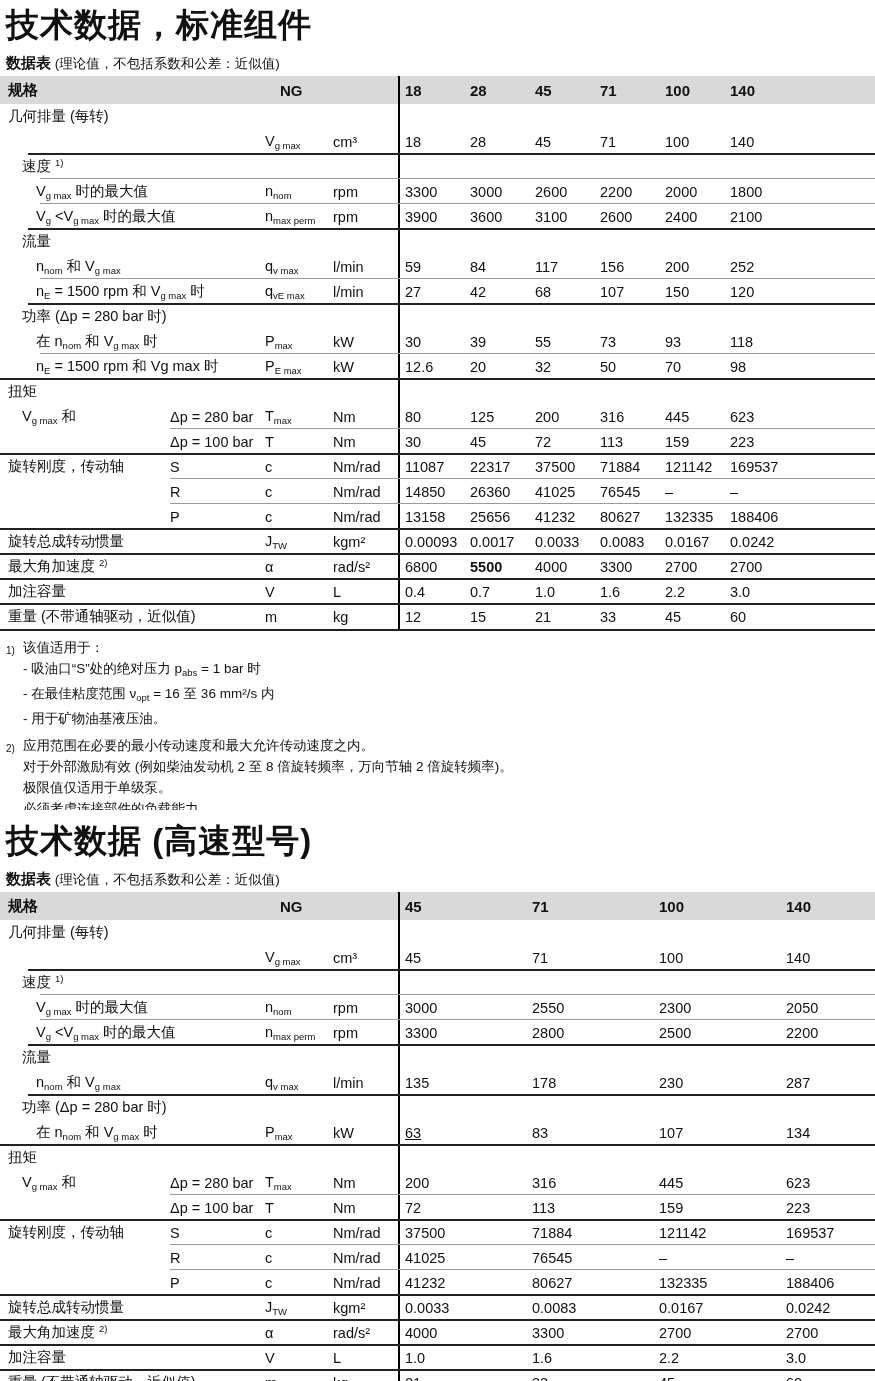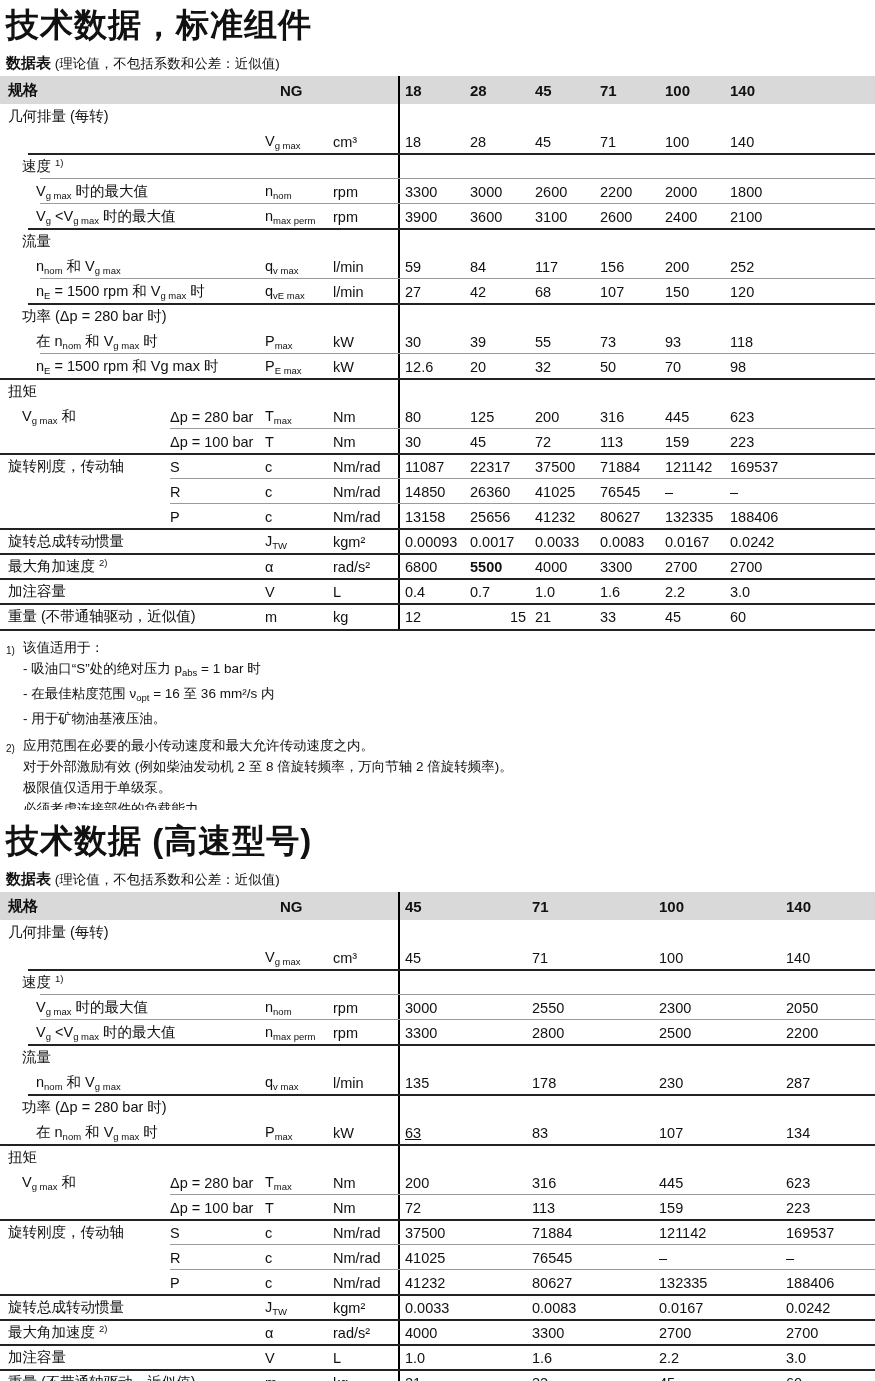--- a/index.html
+++ b/index.html
@@ -250,21 +250,21 @@
           <div class="cell vcell" style="grid-column: 8;">1.6</div>
           <div class="cell vcell" style="grid-column: 9;">2.2</div>
           <div class="cell vcell" style="grid-column: 10;">3.0</div>
         </div>
         <div class="row data">
           <div class="rule thick" style="left: 0px;"></div>
           <div class="cell" style="grid-column: 1 / 3; padding-left: 8px;"><span><span>重量 (不带通轴驱动，近似值)</span></span></div>
           <div class="cell" style="grid-column: 3;"><span><span>m</span></span></div>
           <div class="cell" style="grid-column: 4;">kg</div>
           <div class="cell vcell" style="grid-column: 5;">12</div>
-          <div class="cell vcell" style="grid-column: 6; margin-left: 40px;">15</div>
+          <div class="cell vcell" style="grid-column: 6;">15</div>
           <div class="cell vcell" style="grid-column: 7;">21</div>
           <div class="cell vcell" style="grid-column: 8;">33</div>
           <div class="cell vcell" style="grid-column: 9;">45</div>
           <div class="cell vcell" style="grid-column: 10;">60</div>
         </div>
         <div class="vline"></div>
       </div>
   </section>
 
   <div class="fnblock" id="footnotes">

